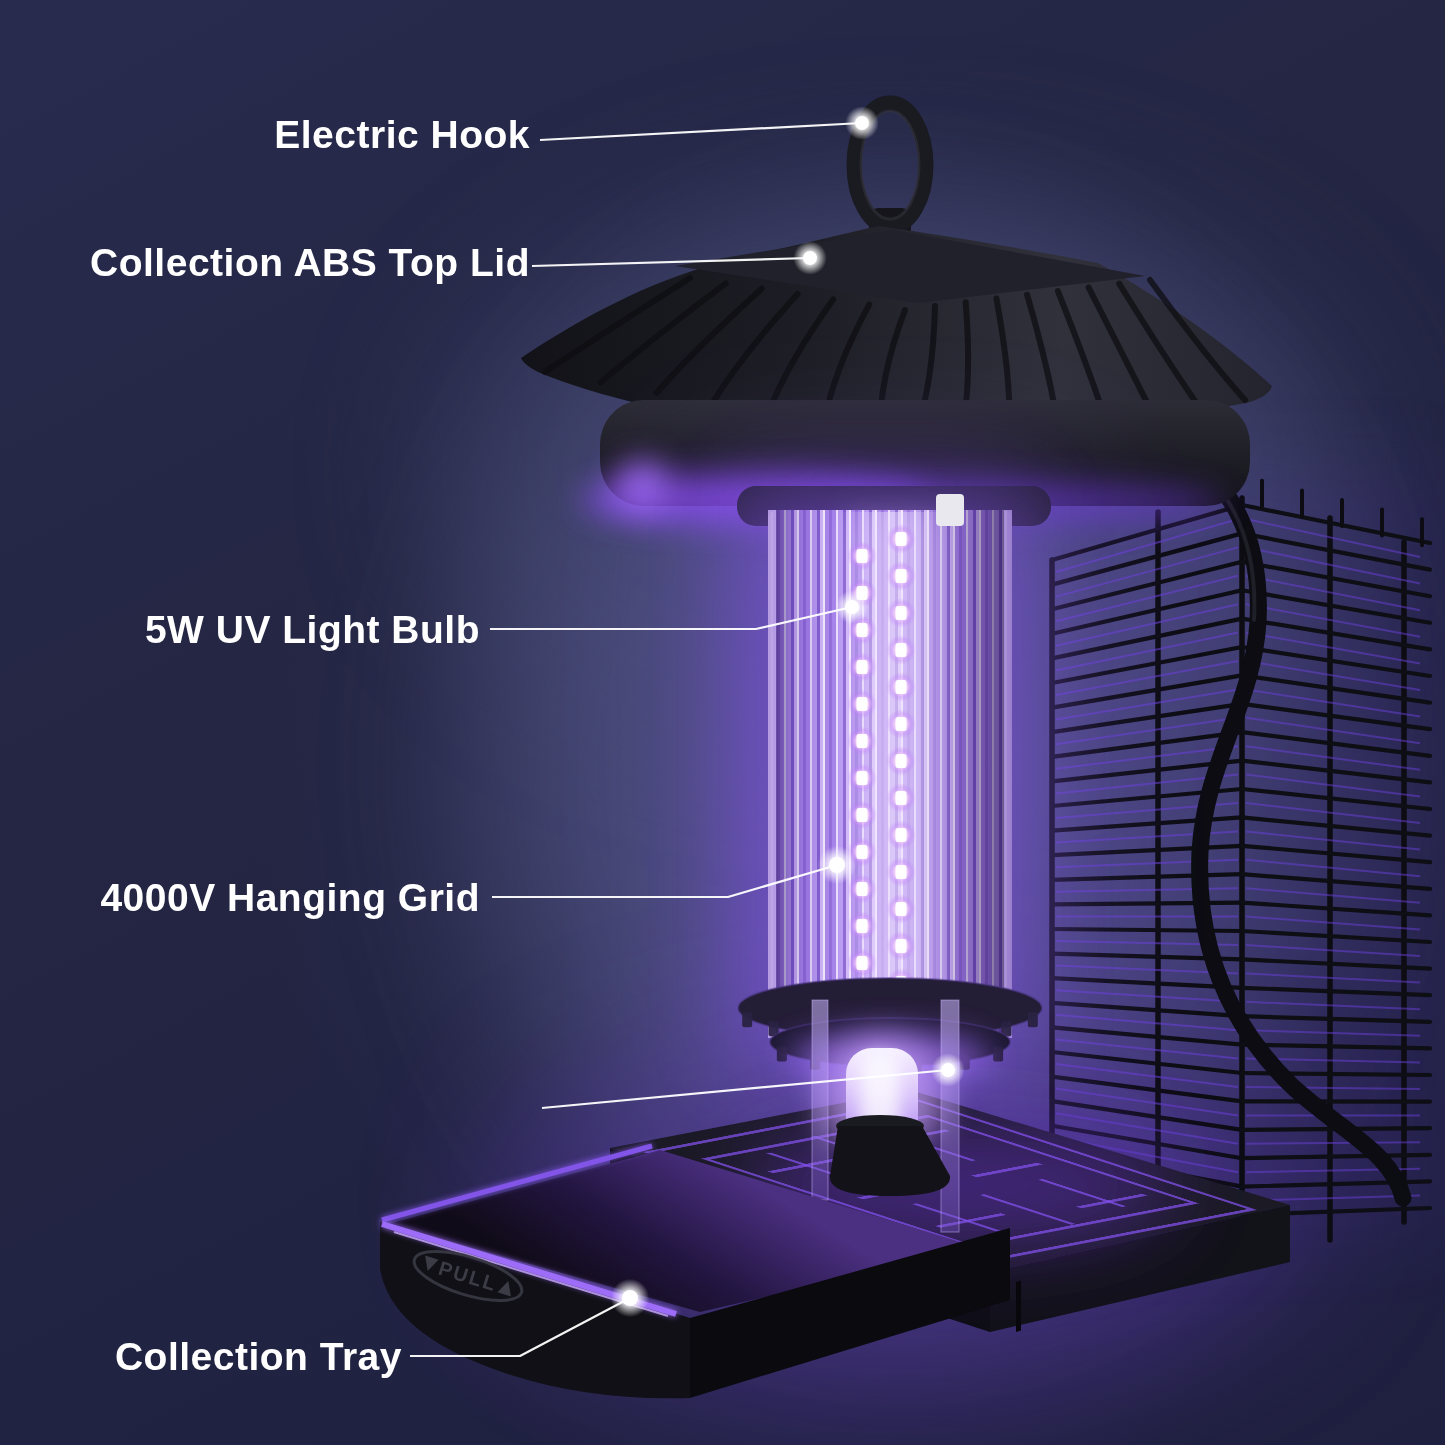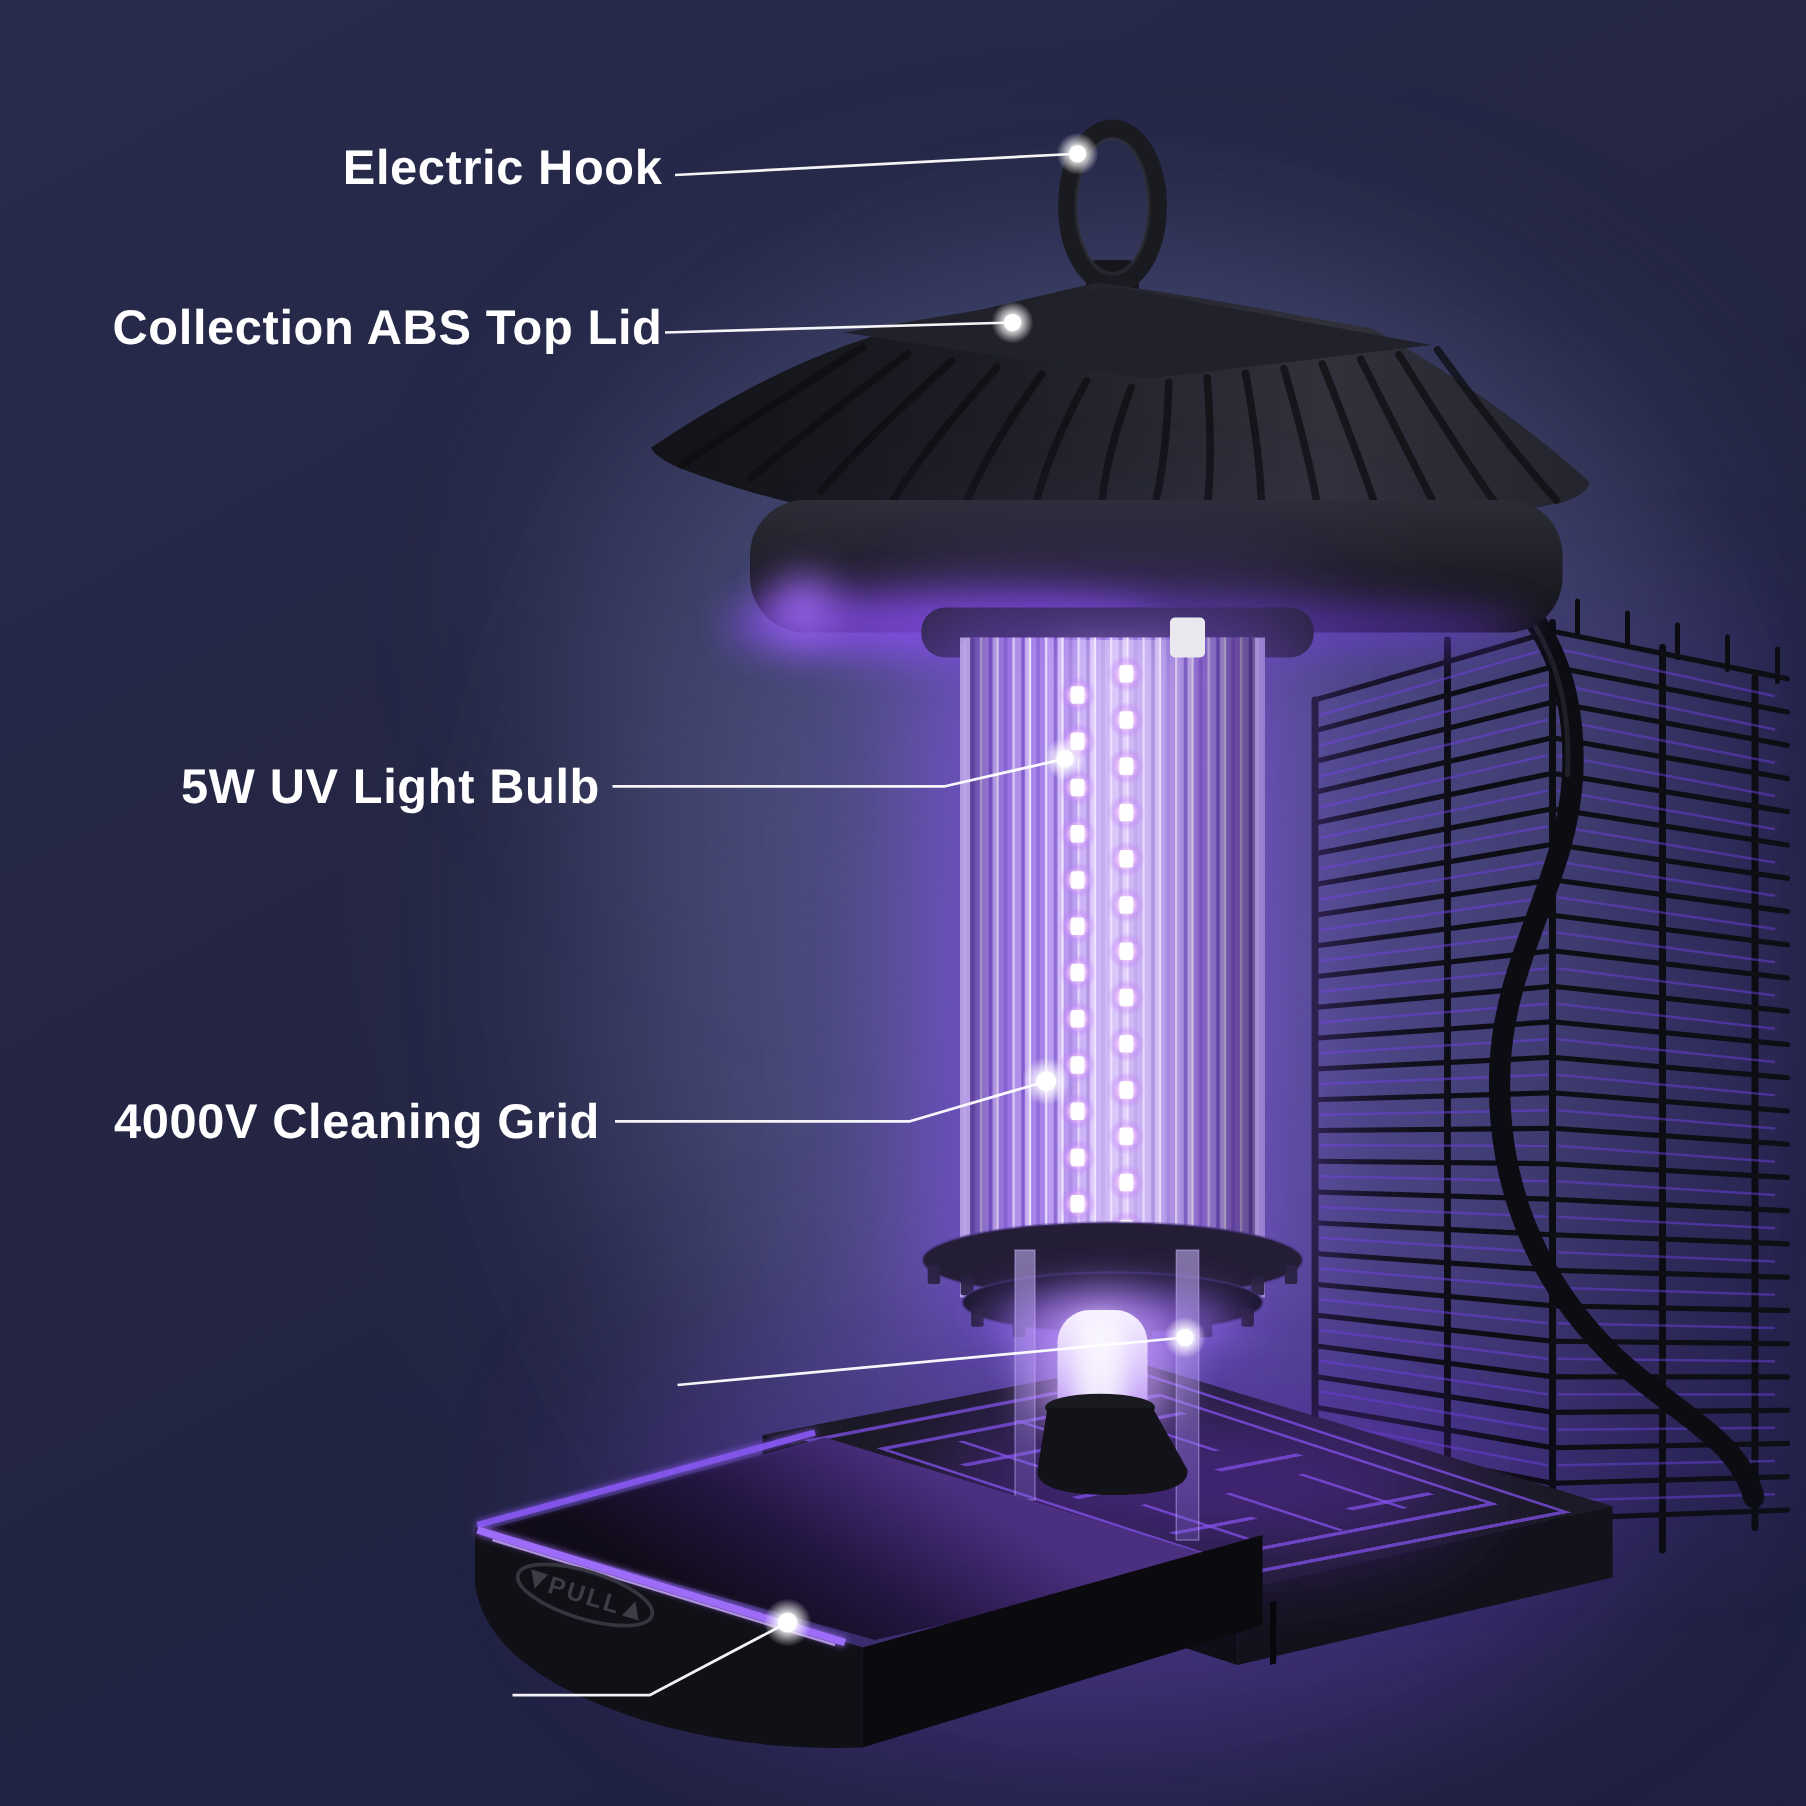--- a/index.html
+++ b/index.html
@@ -439,15 +439,16 @@
         <circle cx="948" cy="1070" r="16.8" fill="url(#dotHalo)"></circle>
         <circle cx="948" cy="1070" r="7" fill="#ffffff"></circle>
         <circle cx="630" cy="1298" r="19.2" fill="url(#dotHalo)"></circle>
         <circle cx="630" cy="1298" r="8" fill="#ffffff"></circle>
       </g>
 </svg>
 
 <div class="callout" style="right:915px;  top:115px;">Electric Hook</div>
 <div class="callout" style="right:915px;  top:243px;">Collection ABS Top Lid</div>
 <div class="callout" style="right:965px;  top:610px;">5W UV Light Bulb</div>
-<div class="callout" style="right:965px;  top:878px;">4000V Cleaning Grid</div>
+<div class="callout" style="right:965px;  top:878px;">4000V Hanging Grid</div>
+<div class="callout" style="right:1043px; top:1337px;">Collection Tray</div>
 
 </div>
 
 </body></html>

